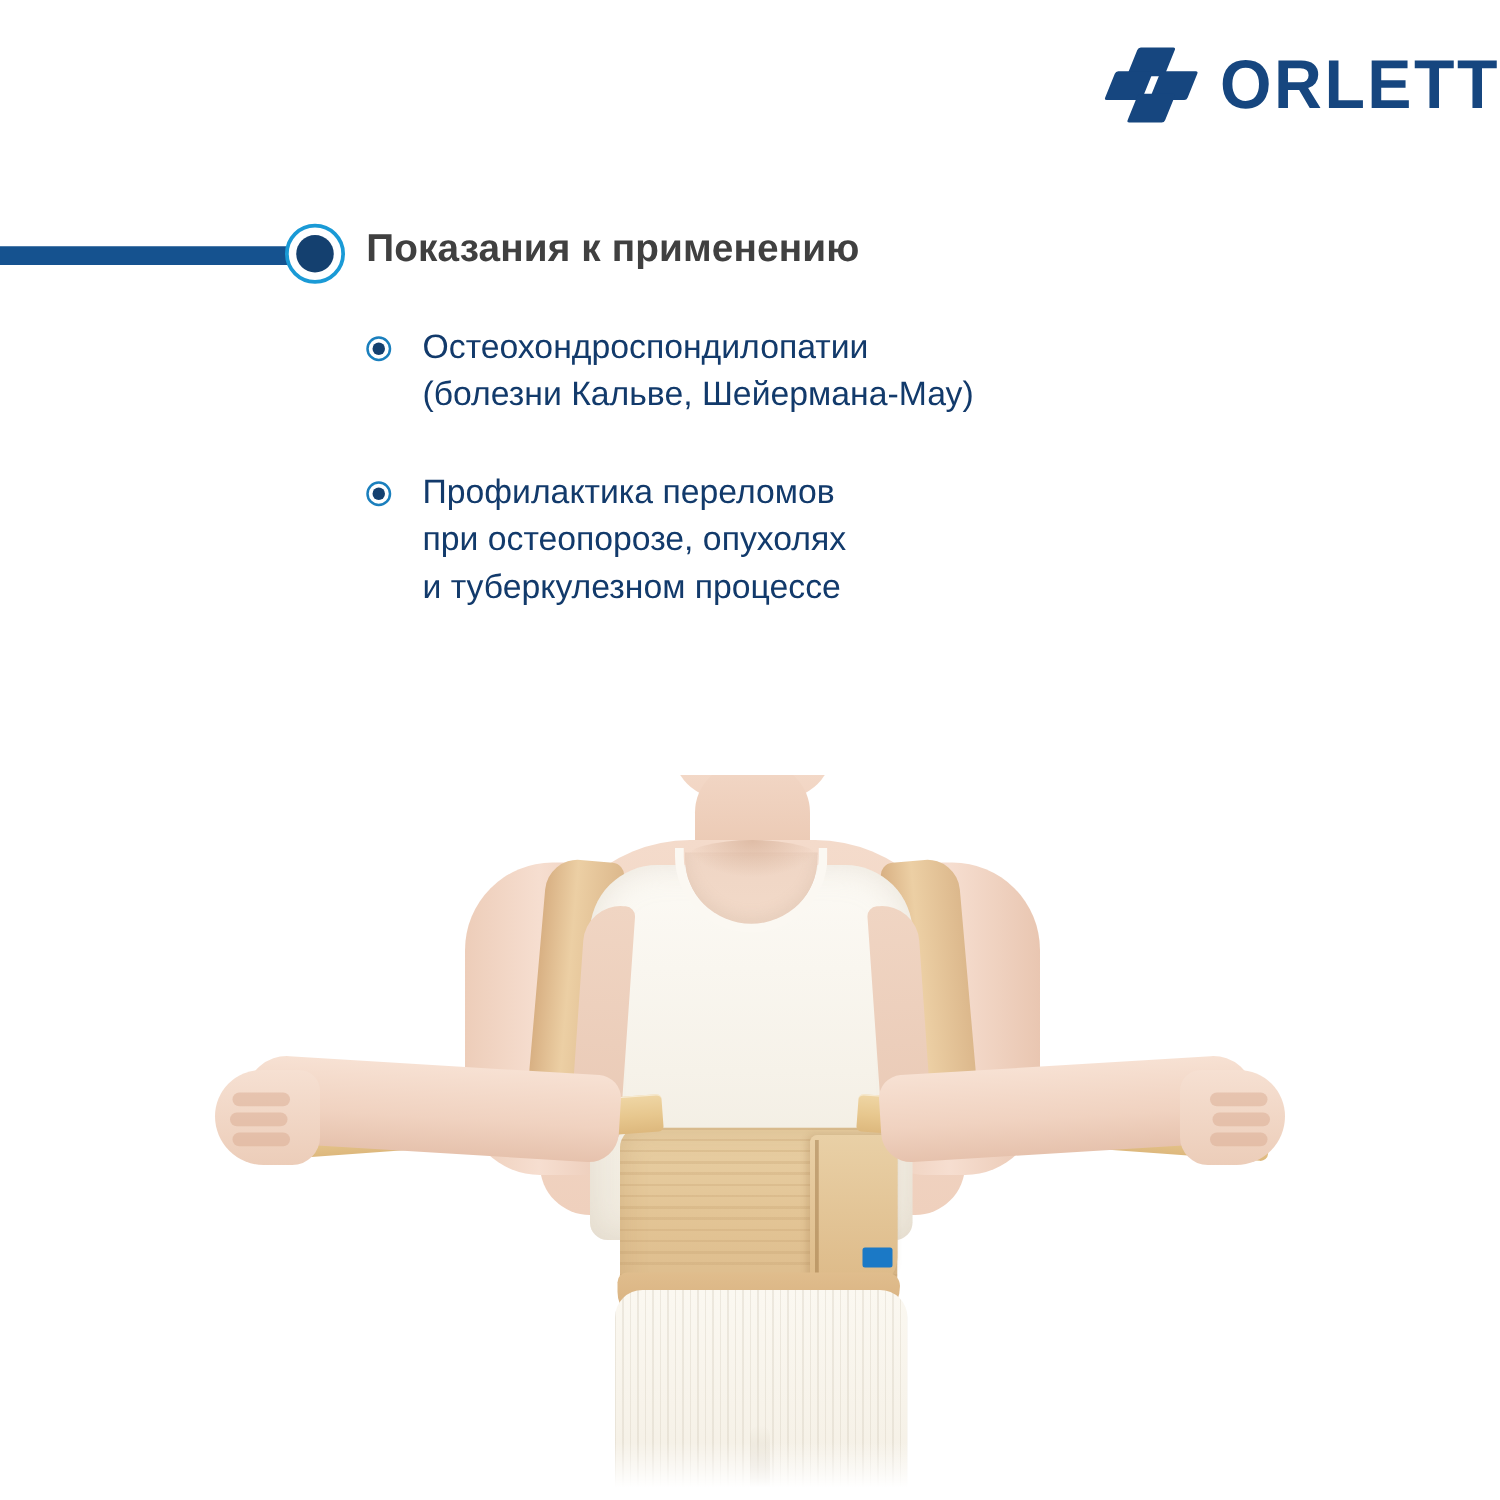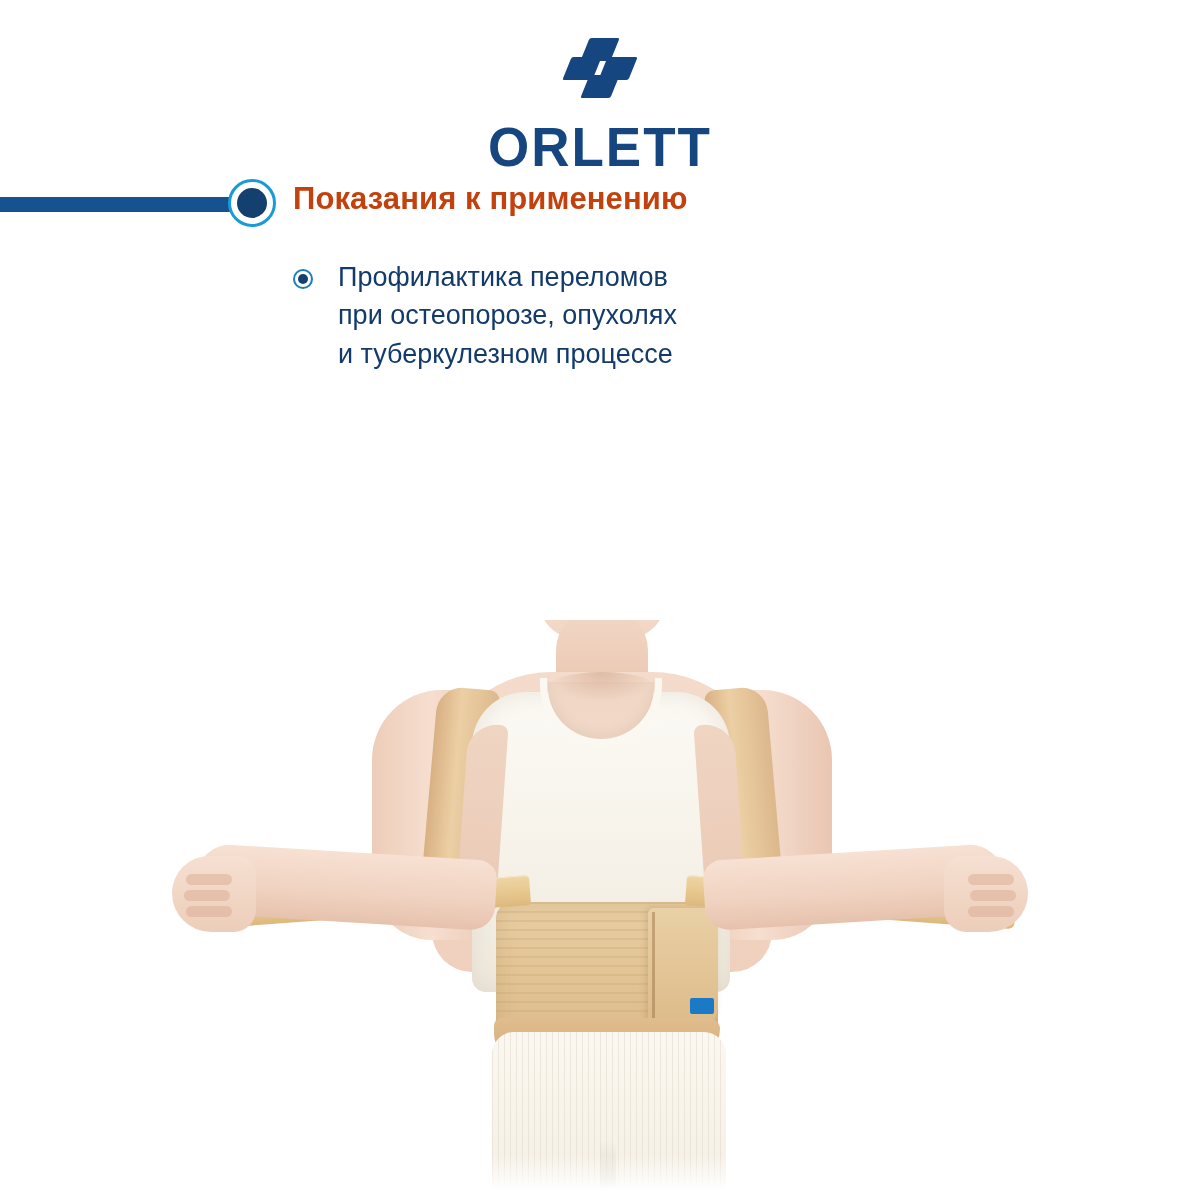--- a/index.html
+++ b/index.html
@@ -4,21 +4,21 @@
 <style>
   html,body{margin:0;padding:0;background:#ffffff;}
   body{
     width:1200px;height:1200px;
     font-family:"Liberation Sans","DejaVu Sans",sans-serif;
     overflow:hidden;position:relative;
   }
   .page{position:relative;width:1200px;height:1200px;background:#fff;overflow:hidden;}
 
   
-  .logo-row{position:absolute;left:0;top:38px;width:1200px;display:flex;justify-content:flex-start;align-items:center;gap:22px;flex-direction:column;}
+  .logo-row{position:absolute;left:0;top:38px;width:1200px;display:flex;justify-content:flex-end;align-items:center;gap:22px;}
   .logo-mark{position:relative;width:66px;height:60px;flex:none;}
   .logo-mark i{
     position:absolute;display:block;width:30px;height:23px;
     background:#16467f;
     transform:skewX(-22deg);
     border-radius:2px;
   }
   .logo-mark i.p1{left:18px;top:0px;}
   .logo-mark i.p2{left:0px;top:19px;}
   .logo-mark i.p3{left:36px;top:19px;}
@@ -42,21 +42,21 @@
     border:3px solid #1a9ad6;box-sizing:border-box;
     display:flex;align-items:center;justify-content:center;
     background:#fff;
   }
   .ring-marker::after{
     content:"";width:30px;height:30px;border-radius:50%;
     background:#14406f;display:block;
   }
   .heading-text{
     position:absolute;left:293px;top:181px;
-    font-size:31px;font-weight:bold;color:#c2410c;
+    font-size:31px;font-weight:bold;color:#404040;
     letter-spacing:.1px;white-space:nowrap;text-align:right;
   }
 
   
   .bullets{position:absolute;left:293px;top:258px;width:720px;}
   .bullet-item{position:relative;padding-left:45px;margin-bottom:39px;}
   .bullet-dot{
     position:absolute;left:0px;top:11px;
     width:20px;height:20px;border-radius:50%;
     border:2.5px solid #1a7fbd;box-sizing:border-box;
@@ -229,20 +229,25 @@
   </div>
 
   <div class="heading-block">
     <div class="head-bar"></div>
   </div>
   <div class="ring-marker"></div>
   <div class="heading-text">Показания к применению</div>
 
   <div class="bullets">
 
+    <div class="bullet-item">
+      <span class="bullet-dot"></span>
+      <div class="bullet-text">Остеохондроспондилопатии
+(болезни Кальве, Шейермана-Мау)</div>
+    </div>
 
 
     <div class="bullet-item">
       <span class="bullet-dot"></span>
       <div class="bullet-text">Профилактика переломов
 при остеопорозе, опухолях
 и туберкулезном процессе</div>
     </div>
 
   </div>

